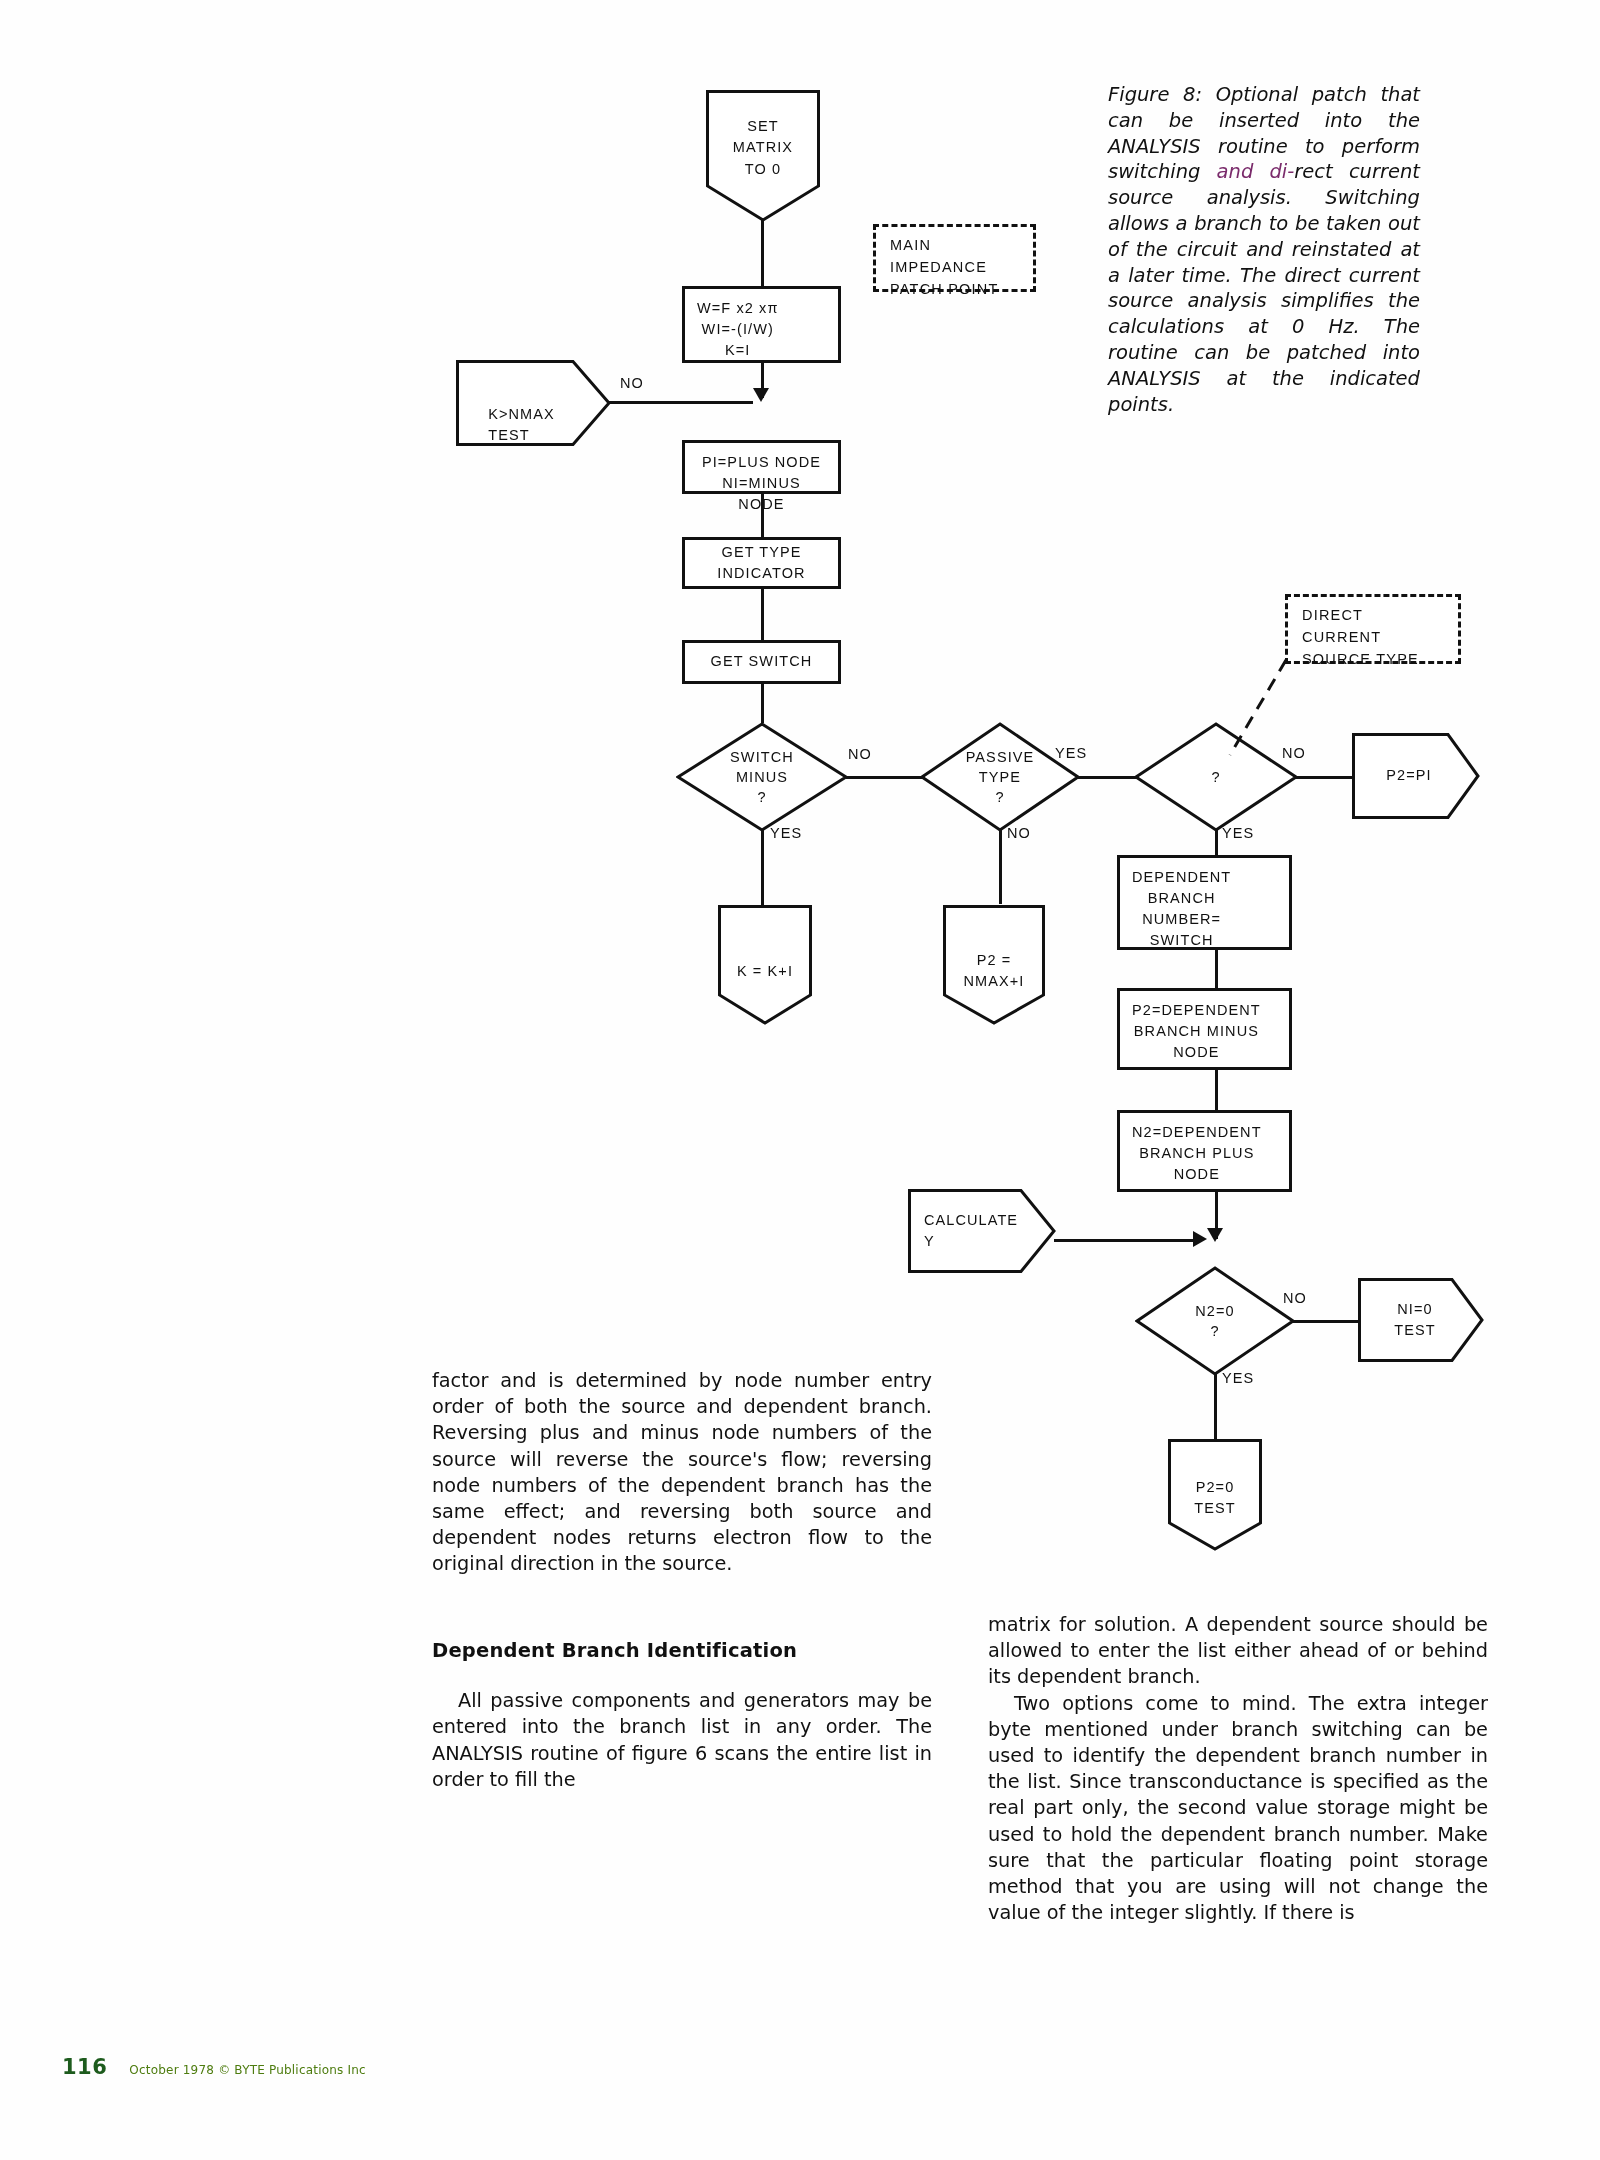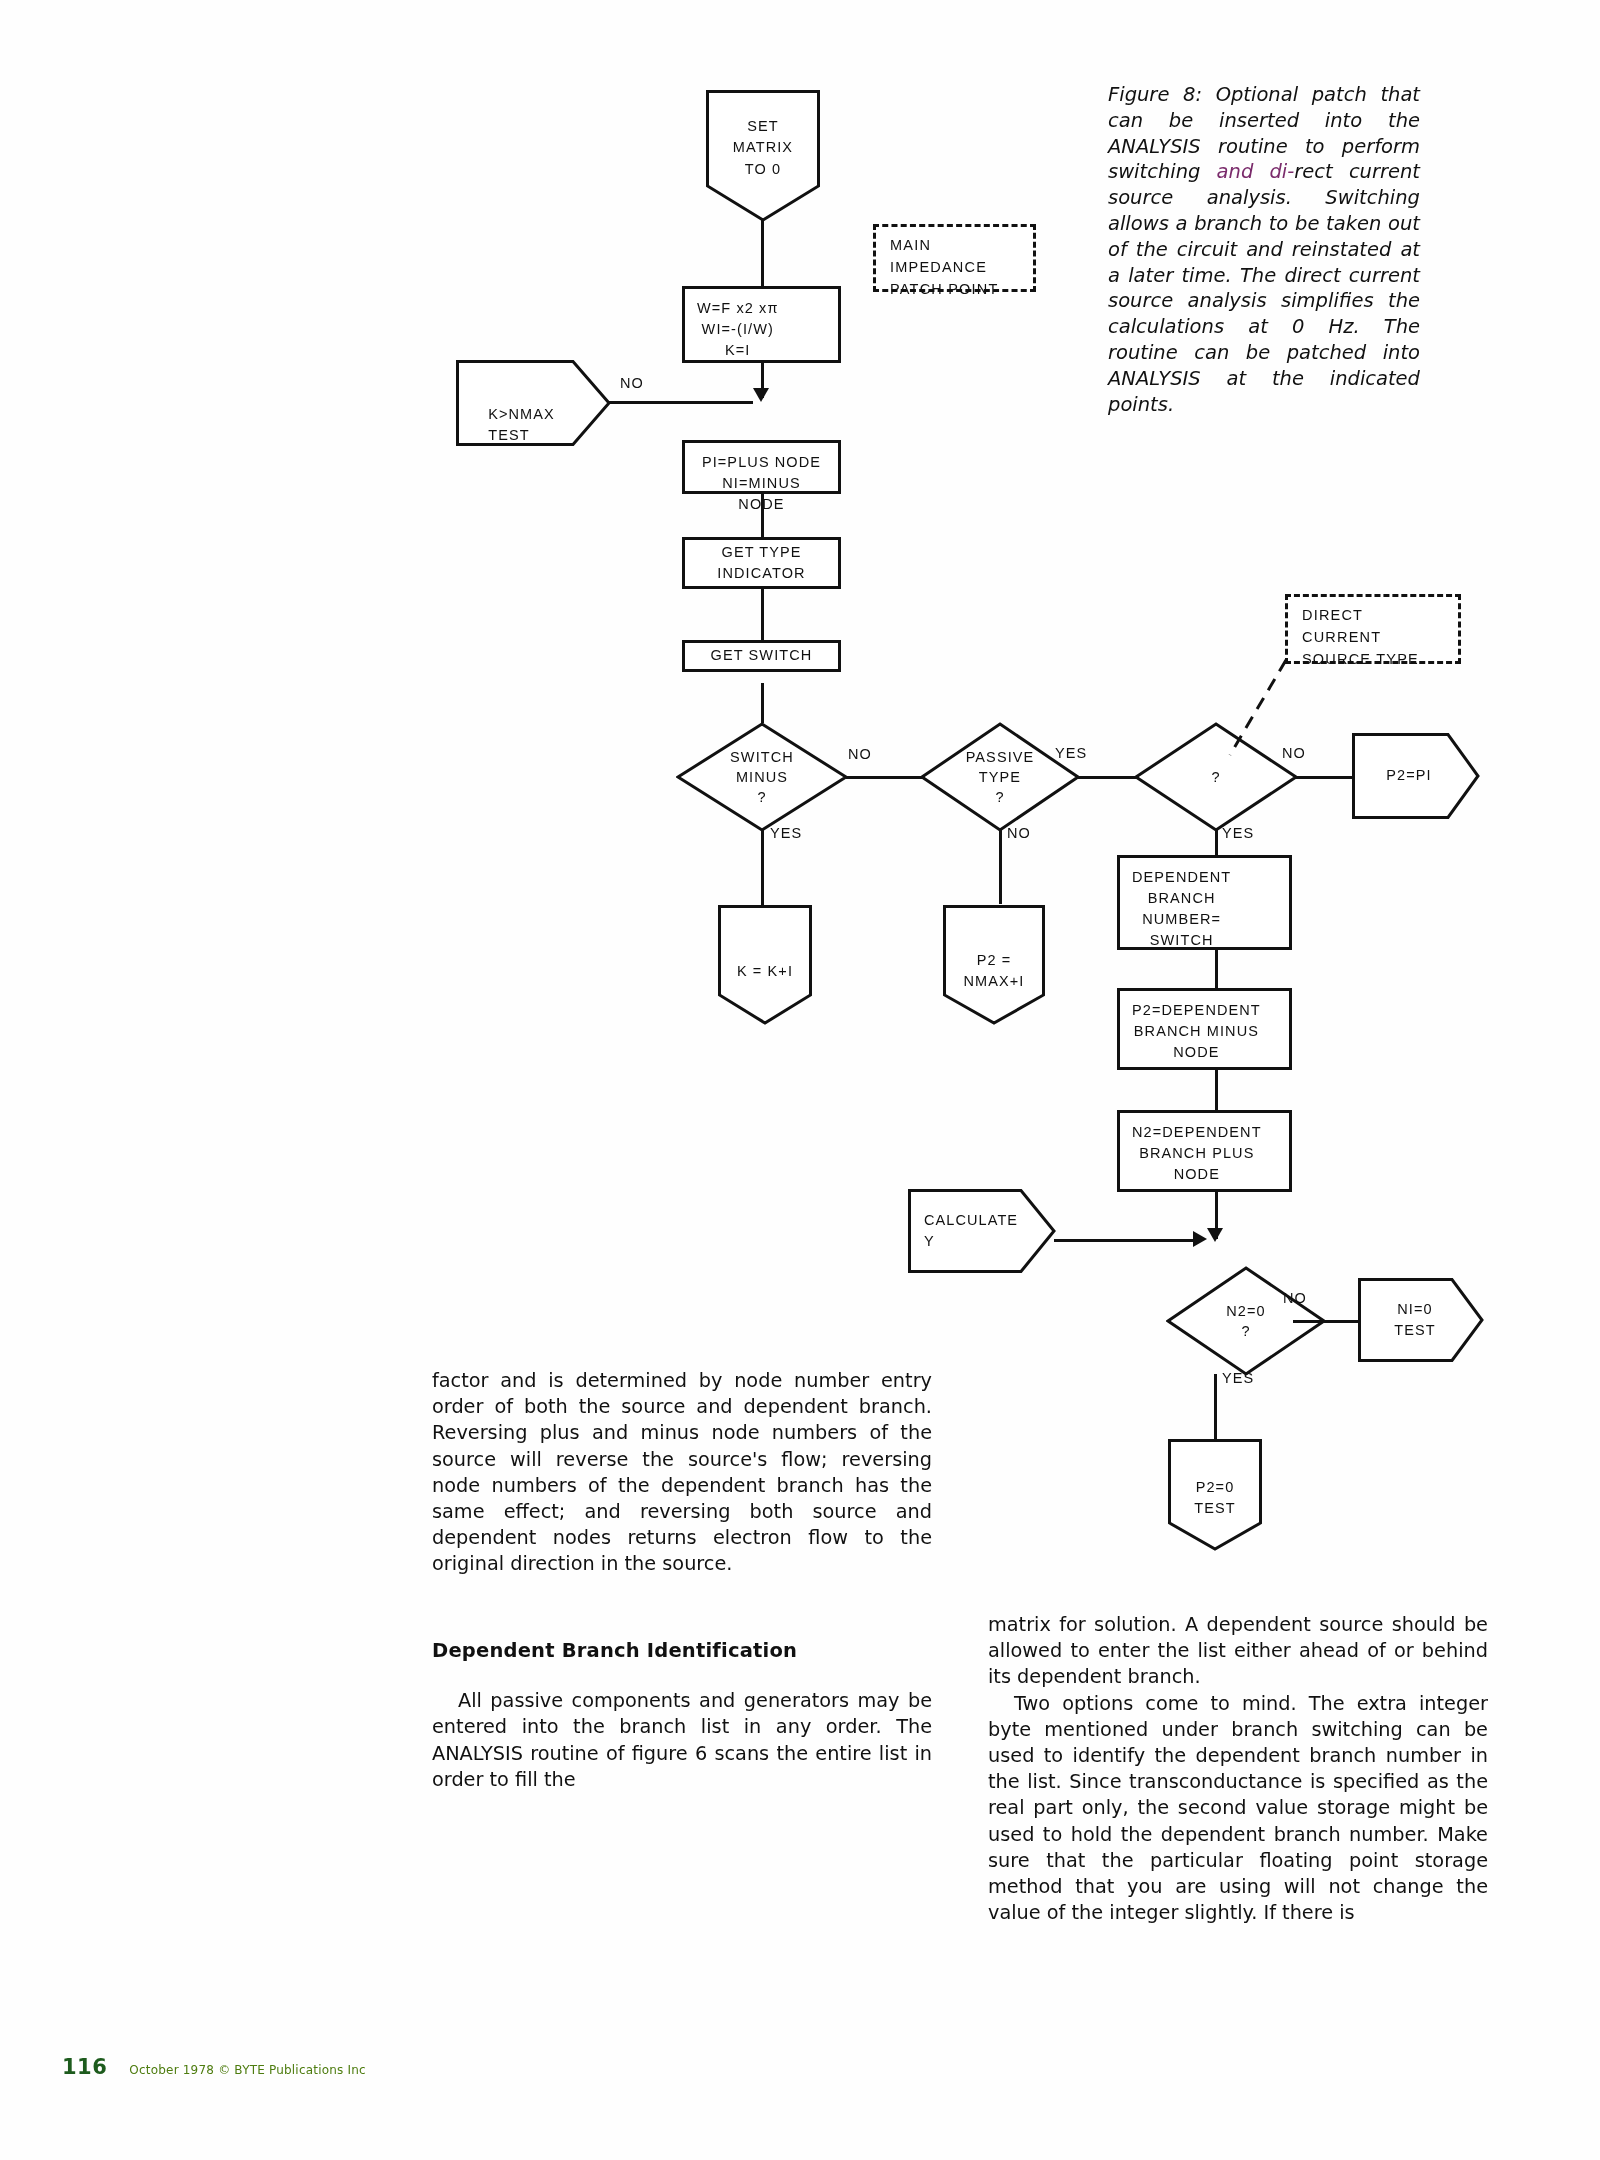--- a/index.html
+++ b/index.html
@@ -102,21 +102,21 @@
 NI=MINUS NODE</div>
     </div>
     <div class="ln lnv" style="left:761px;top:493px;height:45px;"></div>
 
     <div class="node" style="left:682px;top:537px;width:159px;height:52px;">
       <div class="txt">GET TYPE
 INDICATOR</div>
     </div>
     <div class="ln lnv" style="left:761px;top:588px;height:53px;"></div>
 
-    <div class="node" style="left:682px;top:640px;width:159px;height:32px;text-align:right;">
+    <div class="node" style="left:682px;top:640px;width:159px;height:44px;text-align:right;">
       <div class="txt">GET SWITCH</div>
     </div>
     <div class="ln lnv" style="left:761px;top:683px;height:40px;"></div>
 
     <div class="node diamond" style="left:676px;top:722px;width:172px;height:110px;align-items:center;justify-content:center;">
       <svg width="172" height="110" viewBox="0 0 172 110">
         <polygon points="86,2 170,55 86,108 2,55" fill="#fff" stroke="#111" stroke-width="3"></polygon>
       </svg>
       <div class="txt">SWITCH
 MINUS
@@ -210,21 +210,21 @@
     <div class="node plate" style="left:908px;top:1189px;width:148px;height:84px;">
       <svg width="148" height="84" viewBox="0 0 148 84">
         <polygon points="1.5,1.5 113,1.5 146,42 113,82.5 1.5,82.5" fill="#fff" stroke="#111" stroke-width="3"></polygon>
       </svg>
       <div class="txt left" style="text-align:left;margin-left:-22px;">CALCULATE
 Y</div>
     </div>
     <div class="ln lnh" style="left:1054px;top:1239px;width:144px;"></div>
     <div class="arrow right" style="left:1193px;top:1231px;"></div>
 
-    <div class="node diamond" style="left:1166px;top:1266px;width:160px;height:110px;">
+    <div class="node diamond" style="left:1135px;top:1266px;width:160px;height:110px;">
       <svg width="160" height="110" viewBox="0 0 160 110">
         <polygon points="80,2 158,55 80,108 2,55" fill="#fff" stroke="#111" stroke-width="3"></polygon>
       </svg>
       <div class="txt">N2=0
 ?</div>
     </div>
     <div class="ln lnh" style="left:1293px;top:1320px;width:66px;"></div>
     <div class="lbl" style="left:1283px;top:1290px;">NO</div>
     <div class="ln lnv" style="left:1214px;top:1374px;height:66px;"></div>
     <div class="lbl" style="left:1222px;top:1370px;">YES</div>

